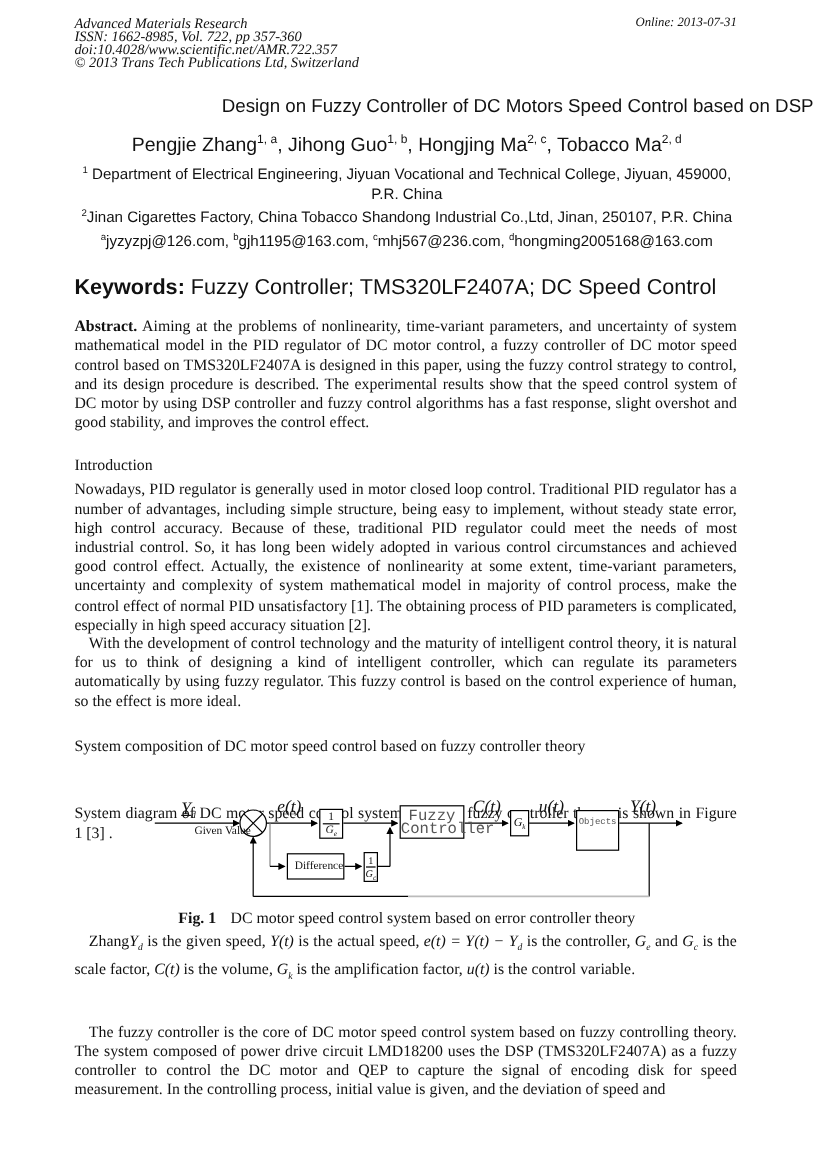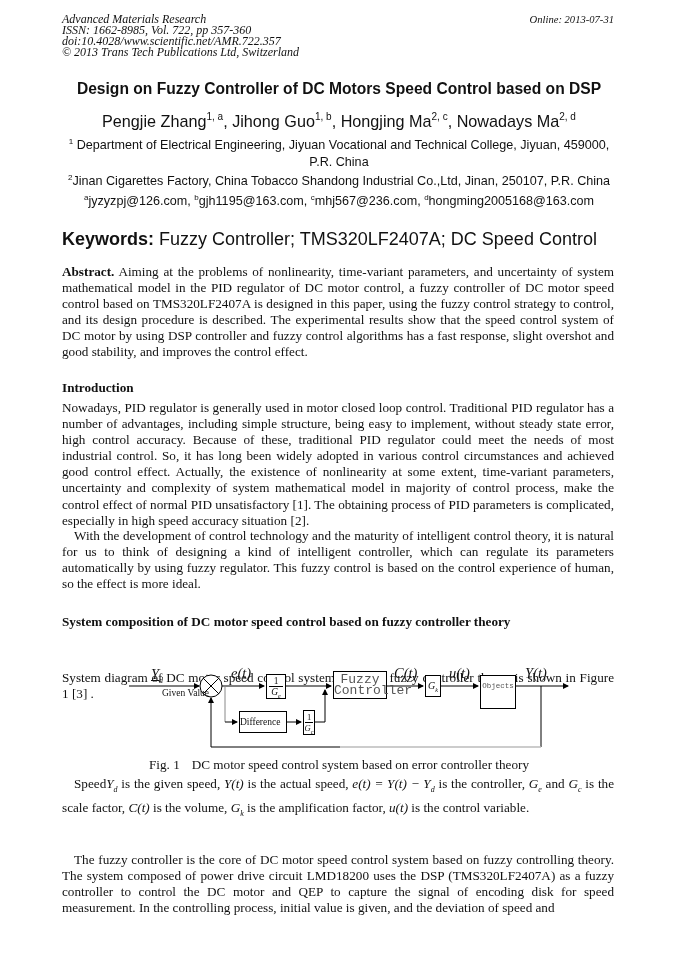--- a/index.html
+++ b/index.html
@@ -4,35 +4,35 @@
 <style>
   html, body { margin:0; padding:0; background:#ffffff; }
   body { width:678px; height:959px; position:relative; overflow:hidden; color:#111; }
   .serif { font-family: "Liberation Serif", "DejaVu Serif", serif; }
   .sans { font-family: "Liberation Sans", "DejaVu Sans", sans-serif; }
   .mono { font-family: "Liberation Mono", "DejaVu Sans Mono", monospace; }
 
   .hdr { position:absolute; left:62px; top:14px; font-style:italic; font-size:12px; line-height:11px; }
   .hdr-right { position:absolute; right:64px; top:14px; font-style:italic; font-size:10.6px; }
 
-  .title { position:absolute; left:0; width:678px; top:80px; text-align:center; font-weight:bold; font-size:15.6px; }
+  .title { position:absolute; left:0; width:678px; top:80px; text-align:right; font-weight:normal; font-size:15.6px; }
   .authors { position:absolute; left:0; width:678px; top:112px; text-align:center; font-size:16.2px; }
   .authors sup { font-size:10px; vertical-align:7px; line-height:0; }
   .affil { position:absolute; left:62px; width:554px; text-align:center; font-size:12.6px; line-height:17px; }
   .affil sup { font-size:8px; vertical-align:5px; line-height:0; }
 
   .keywords { position:absolute; left:62px; top:229px; font-size:18px; }
   .keywords b { font-weight:bold; }
 
   .para { position:absolute; left:62px; width:552px; font-size:13.2px; line-height:16.1px; text-align:justify; }
   .ind { display:inline-block; width:12px; }
-  .section { position:absolute; left:62px; font-weight:bold; font-size:13.2px; }
+  .section { position:absolute; left:62px; font-weight:normal; font-size:13.2px; }
 
   .caption { position:absolute; left:0; width:678px; top:757px; text-align:center; font-size:13.2px; }
-  .caption b { font-weight:normal; margin-right:12px; }
+  .caption b { font-weight:bold; margin-right:12px; }
 
   .diagram { position:absolute; left:125px; top:665px; width:470px; height:112px; }
   .dlabel { position:absolute; font-size:11px; white-space:nowrap; }
   .math { font-family: "Liberation Serif", "DejaVu Serif", serif; font-style:italic; font-size:14.5px; }
   .box { position:absolute; border:1px solid #000; background:#fff; box-sizing:border-box; }
   .frac { position:absolute; border:1px solid #000; box-sizing:border-box; font-family:"Liberation Serif",serif; font-size:9.5px; text-align:center; background:#fff; }
   .frac .n { display:block; border-bottom:1px solid #000; margin:1px 2px 0 2px; line-height:10px; }
   .frac .d { display:block; font-style:italic; line-height:11px; }
   sub.s { font-size:8px; }
   .it { font-style:italic; }
@@ -47,21 +47,21 @@
   <div>© 2013 Trans Tech Publications Ltd, Switzerland</div>
 </div>
 <div class="hdr-right">Online: 2013-07-31</div>
 
 <div class="title sans">Design on Fuzzy Controller of DC Motors Speed Control based on DSP</div>
 
 <div class="authors sans">
   <span>Pengjie Zhang</span><sup>1, a</sup>,
   <span>Jihong Guo</span><sup>1, b</sup>,
   <span>Hongjing Ma</span><sup>2, c</sup>,
-  <span>Nowadays Ma</span><sup>2, d</sup>
+  <span>Tobacco Ma</span><sup>2, d</sup>
 </div>
 
 <div class="affil sans" style="top:137px;">
   <sup>1</sup> <span>Department of Electrical Engineering, Jiyuan Vocational and Technical College, Jiyuan, 459000,</span><br>
   <span>P.R. China</span>
 </div>
 <div class="affil sans" style="top:173px;">
   <sup>2</sup><span>Jinan Cigarettes Factory, China Tobacco Shandong Industrial Co.,Ltd, Jinan, 250107, P.R. China</span>
 </div>
 <div class="affil sans" style="top:193px;">
@@ -132,21 +132,21 @@
     <span>Y</span><sub class="s">d</sub>
   </div>
   <div class="dlabel serif" style="left:6px;top:23px;font-size:9.5px;margin-left:31px;">Given Value</div>
   <div class="dlabel math" style="left:106px;top:0px;">e(t)</div>
 
   <div class="frac" style="left:141px;top:9px;width:20px;height:25px;">
     <span class="n">1</span>
     <span class="d"><span>G</span><sub class="s" style="font-size:6px;">e</sub></span>
   </div>
 
-  <div class="box serif" style="left:114px;top:46px;width:48px;height:22px;font-size:9.5px;line-height:20px;text-align:left;">Difference</div>
+  <div class="box serif" style="left:114px;top:46px;width:48px;height:22px;font-size:9.5px;line-height:20px;text-align:right;">Difference</div>
 
   <div class="frac" style="left:178px;top:45px;width:12px;height:25px;font-size:8.5px;">
     <span class="n" style="margin:1px 1px 0 1px;">1</span>
     <span class="d"><span>G</span><sub class="s" style="font-size:6px;">c</sub></span>
   </div>
 
   <div class="box mono" style="left:208px;top:6px;width:54px;height:28px;font-size:13px;line-height:11px;text-align:center;color:#555;padding-top:2px;">
     <div>Fuzzy</div>
     <div>Controller</div>
   </div>
@@ -159,19 +159,19 @@
 
   <div class="box mono" style="left:355px;top:10px;width:36px;height:34px;font-size:7.5px;line-height:20px;text-align:center;color:#555;">Objects</div>
   <div class="dlabel math" style="left:400px;top:0px;">Y(t)</div>
 </div>
 
 <div class="caption">
   <b>Fig. 1</b><span>DC motor speed control system based on error controller theory</span>
 </div>
 
 <div class="para" style="top:775px;line-height:18px;">
-  <span class="ind"></span><span>Speed</span><span class="it">Y</span><sub class="s it">d</sub><span> is the given speed,  </span><span class="it">Y(t)</span><span>  is the actual speed,  </span><span class="it">e(t) = Y(t) − Y</span><sub class="s it">d</sub><span>  is the controller,  </span><span class="it">G</span><sub class="s it">e</sub><span>  and</span>
+  <span class="ind"></span><span>Zhang</span><span class="it">Y</span><sub class="s it">d</sub><span> is the given speed,  </span><span class="it">Y(t)</span><span>  is the actual speed,  </span><span class="it">e(t) = Y(t) − Y</span><sub class="s it">d</sub><span>  is the controller,  </span><span class="it">G</span><sub class="s it">e</sub><span>  and</span>
   <span class="it">G</span><sub class="s it">c</sub><span>  is the scale factor,  </span><span class="it">C(t)</span><span>  is the volume,  </span><span class="it">G</span><sub class="s it">k</sub><span>  is the amplification factor,  </span><span class="it">u(t)</span><span>  is the control variable.</span>
 </div>
 
 <div class="para" style="top:852px;">
   <span class="ind"></span><span>The fuzzy controller is the core of DC motor speed control system based on fuzzy controlling theory. The system composed of power drive circuit LMD18200 uses the DSP (TMS320LF2407A) as a fuzzy controller to control the DC motor and QEP to capture the signal of encoding disk for speed measurement. In the controlling process, initial value is given, and the deviation of speed and</span>
 </div>
 
 </body></html>

